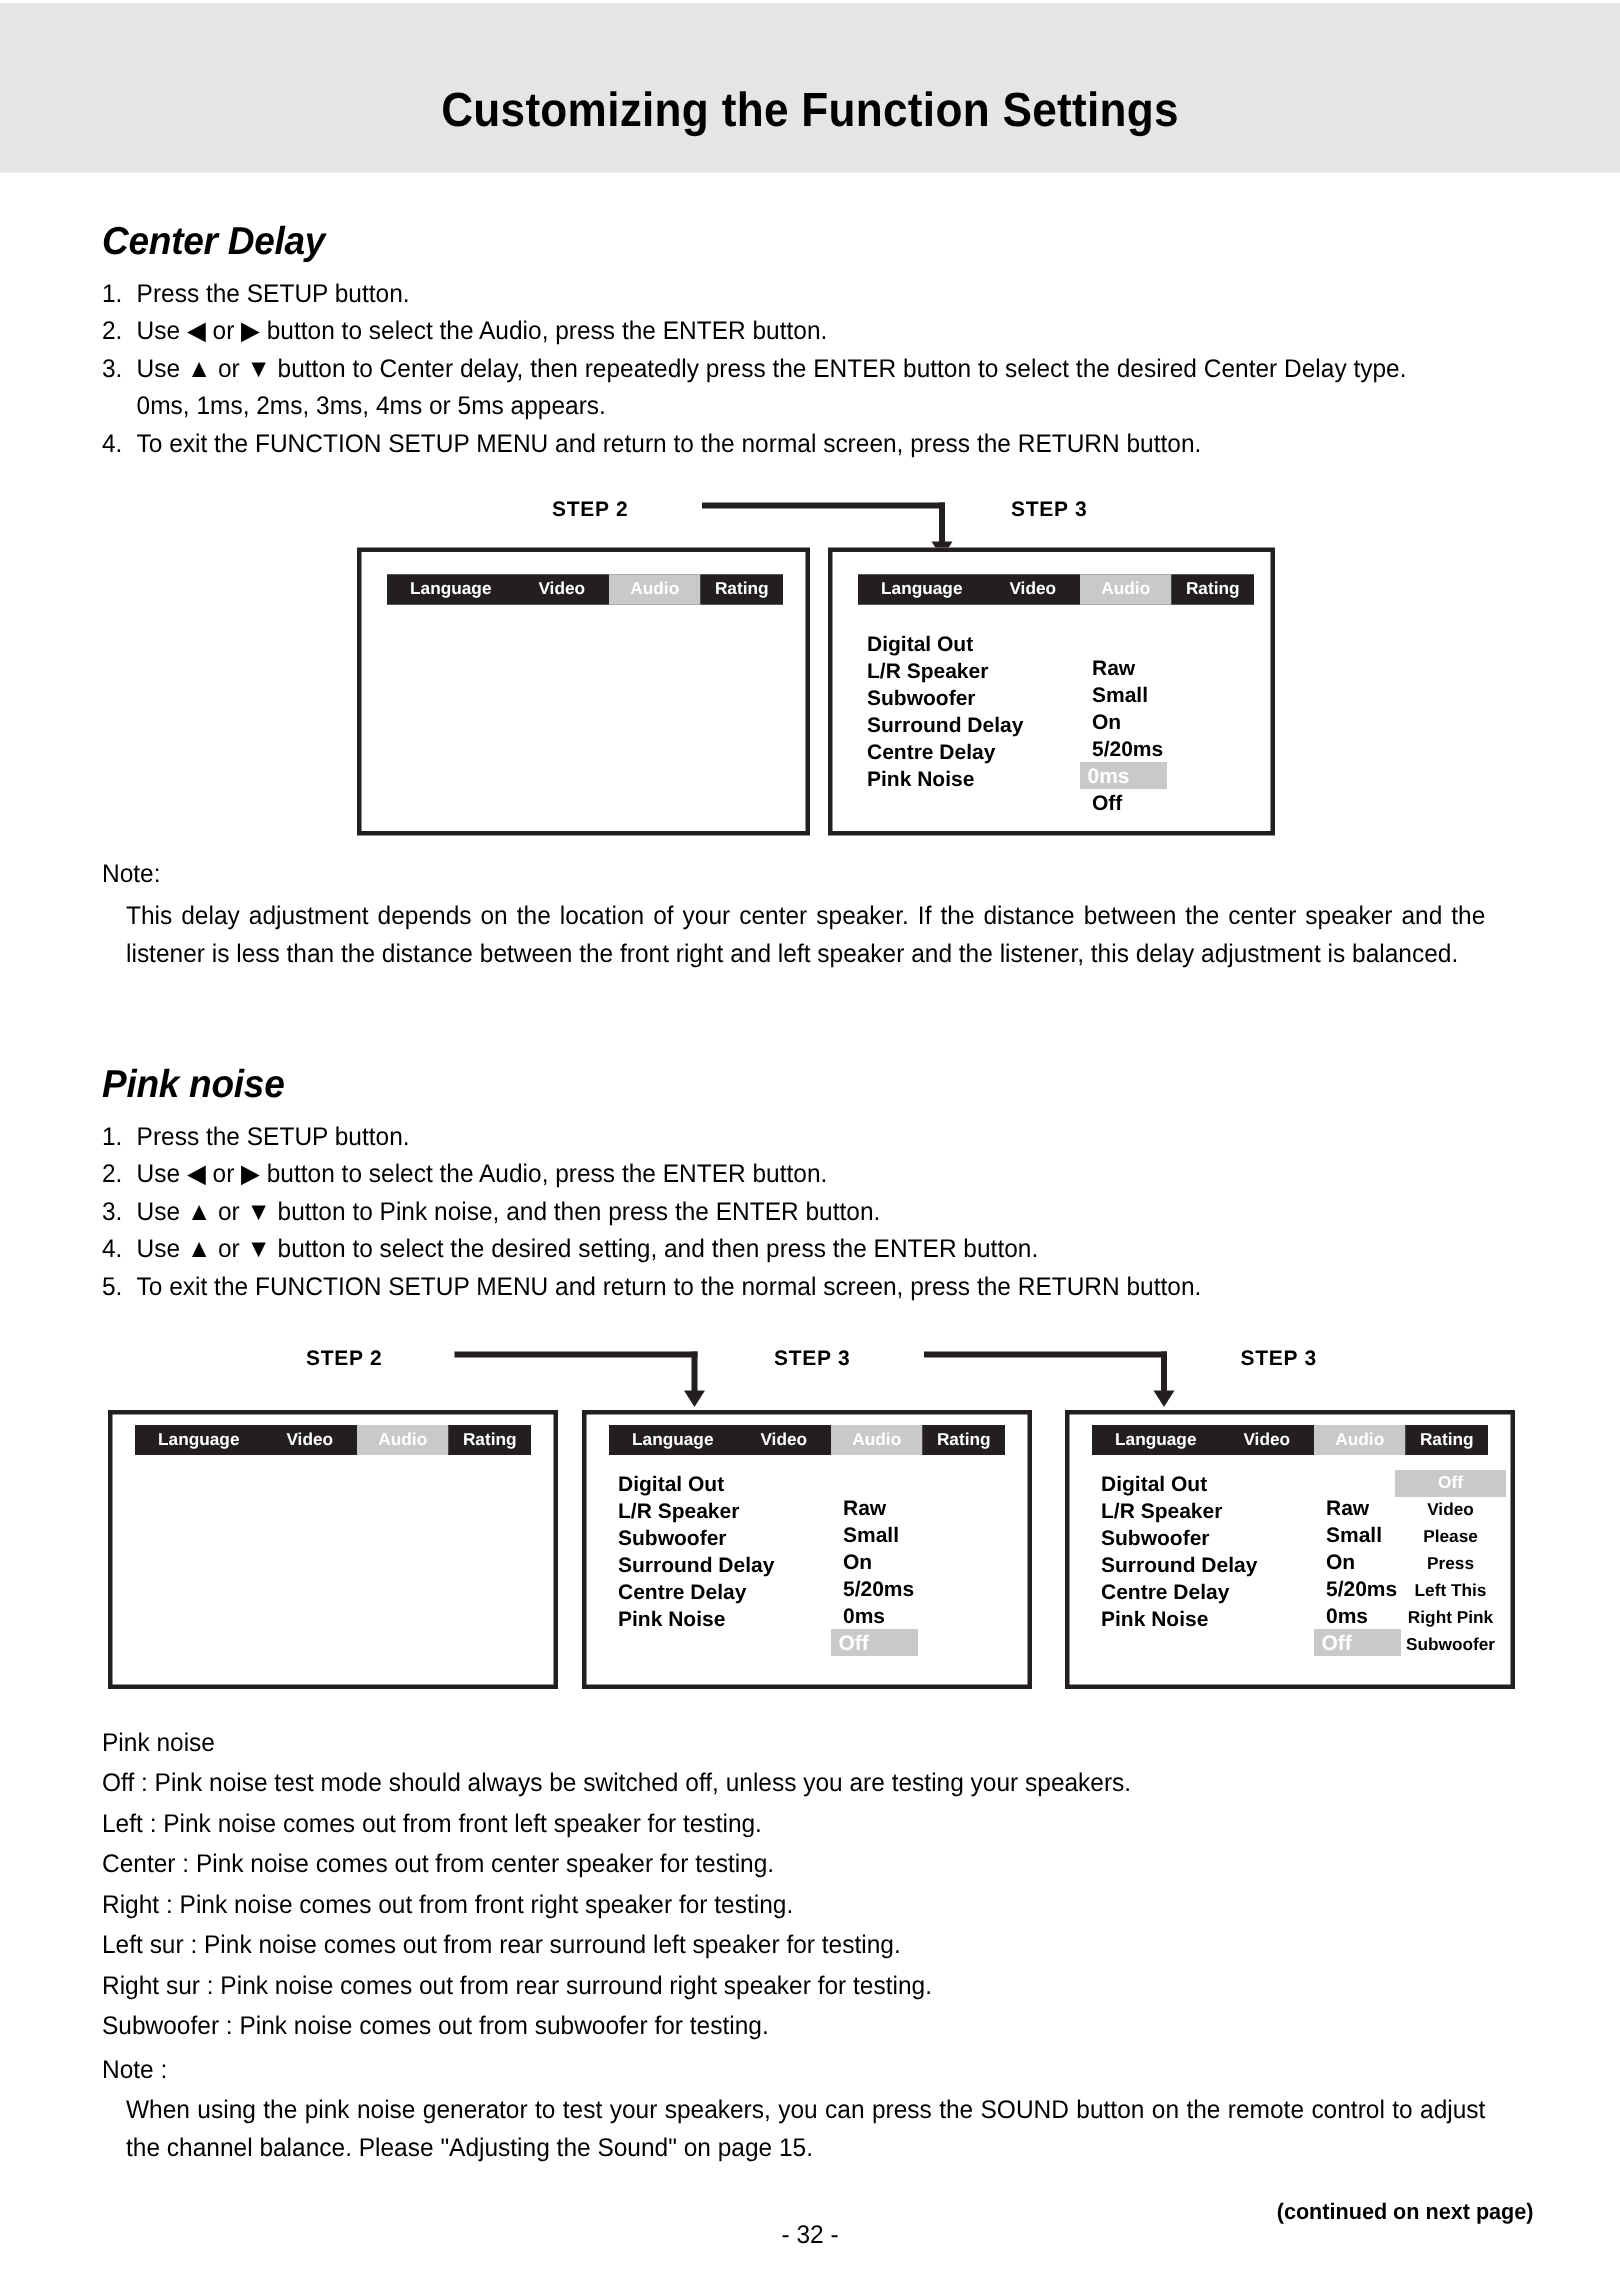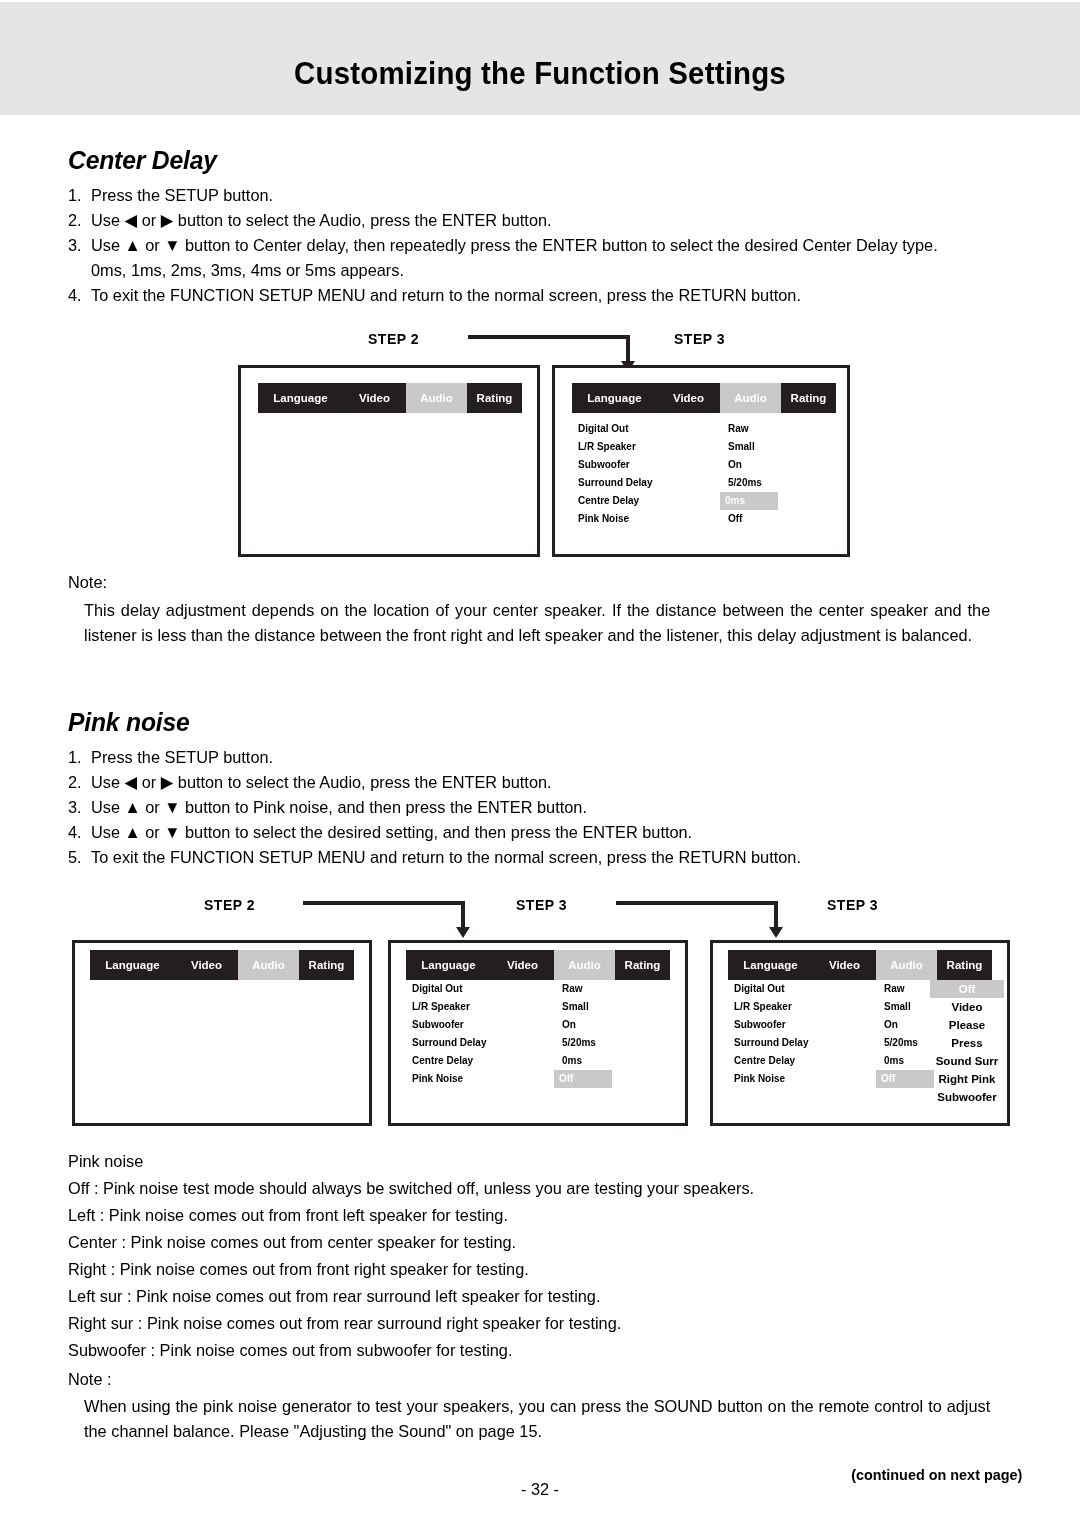--- a/index.html
+++ b/index.html
@@ -125,57 +125,57 @@
     position: absolute;
     border: 3px solid #231f20;
     background: #ffffff;
     box-sizing: border-box;
   }
 
   .osd-menubar {
     position: absolute;
     display: flex;
     background: #231f20;
-    height: 30px;
+    height: 20px;
     align-items: stretch;
   }
   .osd-tab {
     color: #ffffff;
     font-size: 11.5px;
     font-weight: bold;
     display: flex;
     align-items: center;
     justify-content: center;
     background: #231f20;
     box-sizing: border-box;
   }
   .osd-tab.active {
     background: #c9c9c9;
     color: #ffffff;
   }
 
   .osd-rows {
     position: absolute;
-    font-size: 10px;
+    font-size: 14px;
     font-weight: bold;
     line-height: 18px;
   }
   .osd-row {
     position: relative;
     height: 18px;
     white-space: nowrap;
   }
   .osd-key {
     position: absolute;
     left: 0;
     top: 0;
   }
   .osd-val {
     position: absolute;
-    top: 0;
+    top: 16px;
     padding: 0 5px;
   }
   .osd-val.hl {
     background: #c9c9c9;
     color: #ffffff;
     min-width: 48px;
   }
 
   .osd-list {
     position: absolute;
@@ -414,21 +414,21 @@
     <div class="osd-row">
       <span class="osd-key">Pink Noise</span>
       <span class="osd-val hl" style="left:142px;">Off</span>
     </div>
   </div>
   <div class="osd-list" style="left:930px;top:980px;width:74px;">
     <div class="osd-list-item hl">Off</div>
     <div class="osd-list-item">Video</div>
     <div class="osd-list-item">Please</div>
     <div class="osd-list-item">Press</div>
-    <div class="osd-list-item">Sound Surr</div>
+    <div class="osd-list-item">Left This</div>
     <div class="osd-list-item">Right Pink</div>
     <div class="osd-list-item">Subwoofer</div>
   </div>
 </div>
 
 <div style="position:absolute;left:0;top:1148px;width:1010px;">
   <div class="plain-line">Pink noise</div>
   <div class="plain-line">Off :  Pink noise test mode should always be switched off, unless you are testing your speakers.</div>
   <div class="plain-line">Left :  Pink noise comes out from front left speaker for testing.</div>
   <div class="plain-line">Center :  Pink noise comes out from center speaker for testing.</div>

